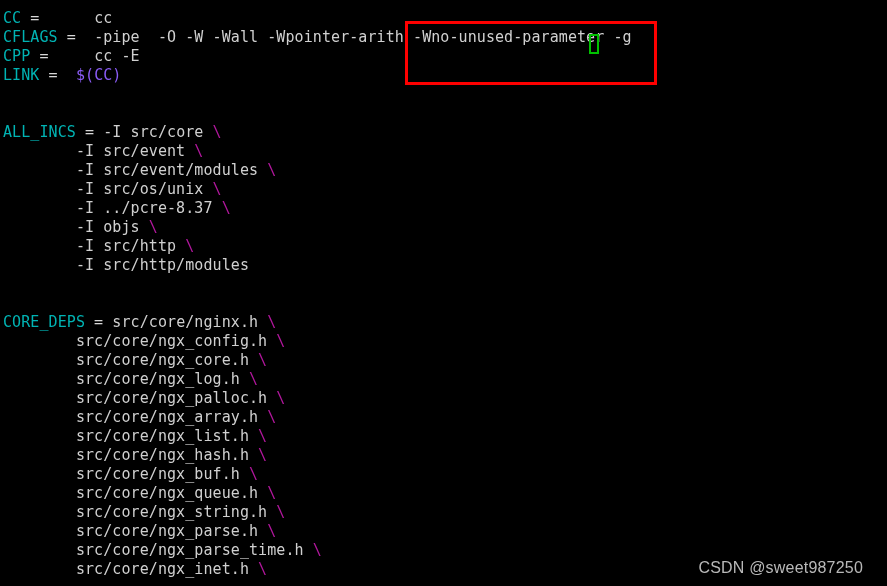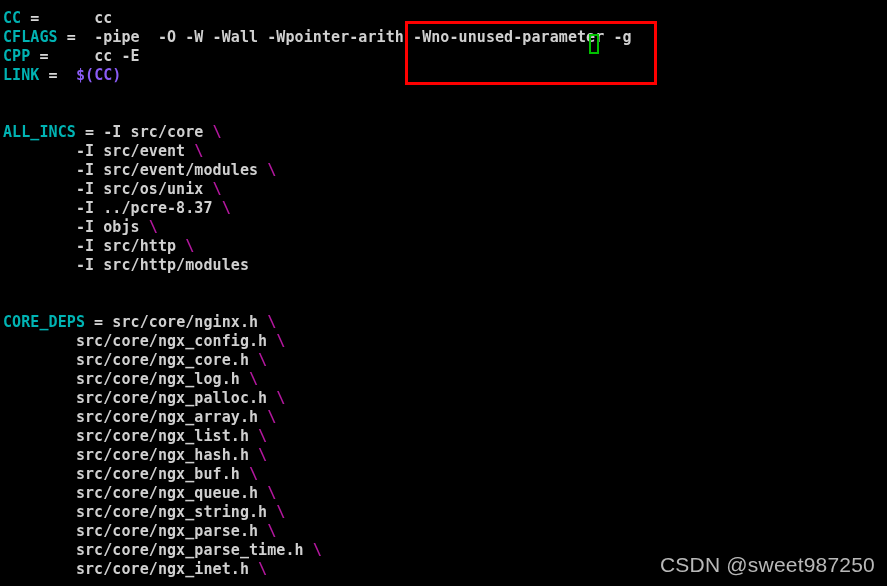--- a/index.html
+++ b/index.html
@@ -31,21 +31,20 @@
     width: 880px;
     font-size: 15px;
     line-height: 19px;
     letter-spacing: 0.08px;
     white-space: pre;
   }
 
   .line {
     height: 19px;
     white-space: pre;
-    font-weight: bold;
   }
 
   
   .var      { color: #00b3b3; }   
   .eq       { color: #d8d8d8; }   
   .val      { color: #d0d0d0; }   
   .ref      { color: #8b5cf6; }   
   .cont     { color: #b3179e; }
 
   
@@ -70,25 +69,25 @@
     height: 20px;
     border: 2px solid #00c000;
     box-sizing: border-box;
     pointer-events: none;
     background: transparent;
   }
 
   
   #watermark {
     position: absolute;
-    right: 12px;
+    right: 24px;
     bottom: 9px;
     color: #c8c8c8;
     font-family: "Liberation Sans", sans-serif;
-    font-size: 21px;
+    font-size: 16px;
     letter-spacing: 0.2px;
     opacity: 0.92;
     white-space: nowrap;
     text-align: right;
   }
 </style>
 </head>
 <body>
 
 <div id="terminal">

